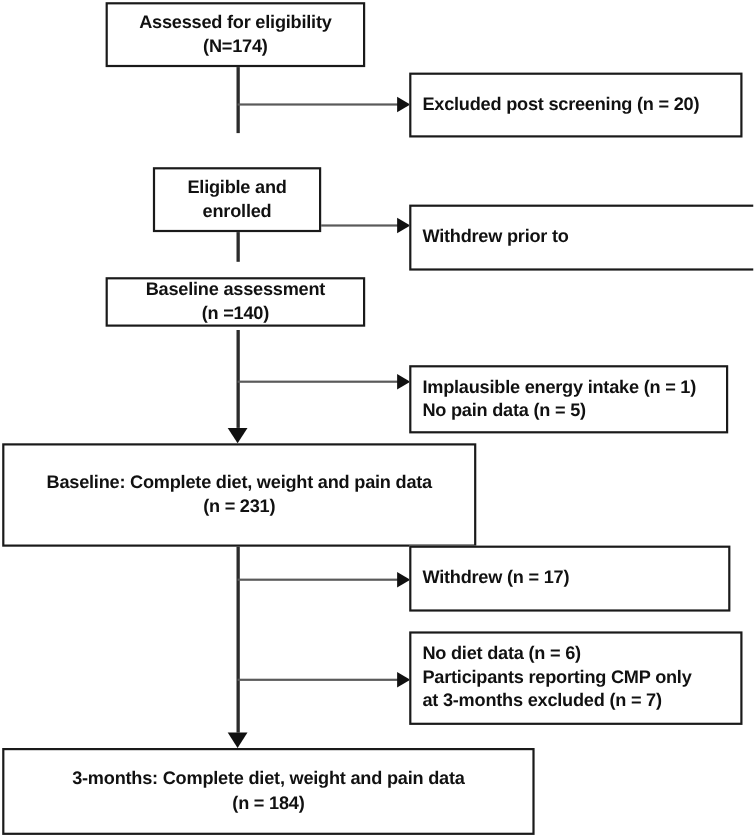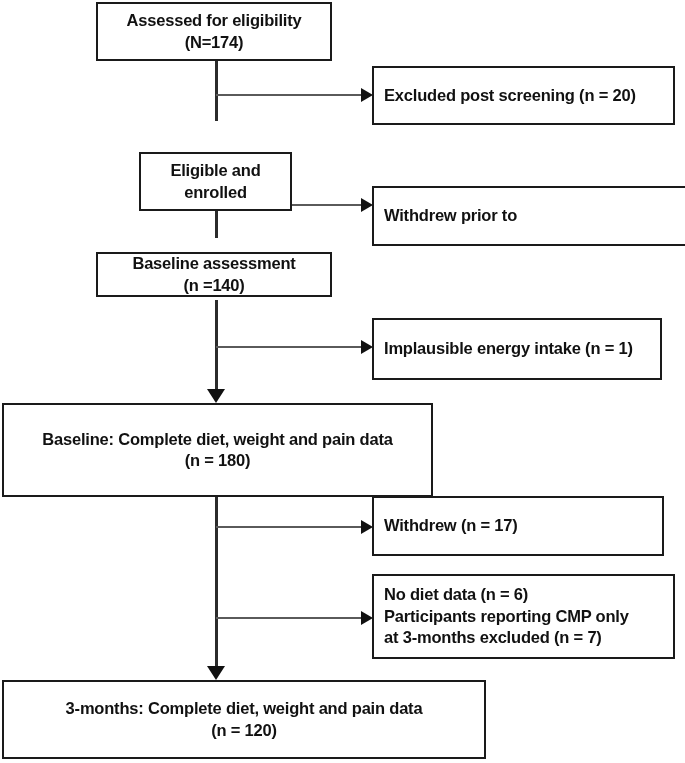--- a/index.html
+++ b/index.html
@@ -95,38 +95,39 @@
     <span class="ln">enrolled</span>
   </div>
 
   <div class="box center" style="left:96px; top:238px; width:236px; height:45px;margin-top:14px;">
     <span class="ln">Baseline assessment</span>
     <span class="ln">(n =140)</span>
   </div>
 
   <div class="box center" style="left:2px; top:403px; width:431px; height:94px;">
     <span class="ln">Baseline: Complete diet, weight and pain data</span>
-    <span class="ln">(n = 180)</span>
+    <span class="ln">(n = 231)</span>
   </div>
 
   <div class="box center" style="left:2px; top:680px; width:484px; height:79px;">
     <span class="ln">3-months: Complete diet, weight and pain data</span>
-    <span class="ln">(n = 120)</span>
+    <span class="ln">(n = 184)</span>
   </div>
 
   <div class="box left" style="left:372px; top:66px; width:303px; height:59px;">
     <span class="ln">Excluded post screening (n = 20)</span>
   </div>
 
   <div class="box left" style="left:372px; top:186px; width:347px; height:60px;">
     <span class="ln">Withdrew prior to</span>
   </div>
 
-  <div class="box left" style="left:372px; top:318px; width:290px; height:62px;">
+  <div class="box left" style="left:372px; top:332px; width:290px; height:62px;">
     <span class="ln">Implausible energy intake (n = 1)</span>
+    <span class="ln">No pain data (n = 5)</span>
   </div>
 
   <div class="box left" style="left:372px; top:496px; width:292px; height:60px;">
     <span class="ln">Withdrew (n = 17)</span>
   </div>
 
   <div class="box left" style="left:372px; top:574px; width:303px; height:85px;justify-content:center;">
     <span class="ln">No diet data (n = 6)</span>
     <span class="ln">Participants reporting CMP only</span>
     <span class="ln">at 3-months excluded (n = 7)</span>

